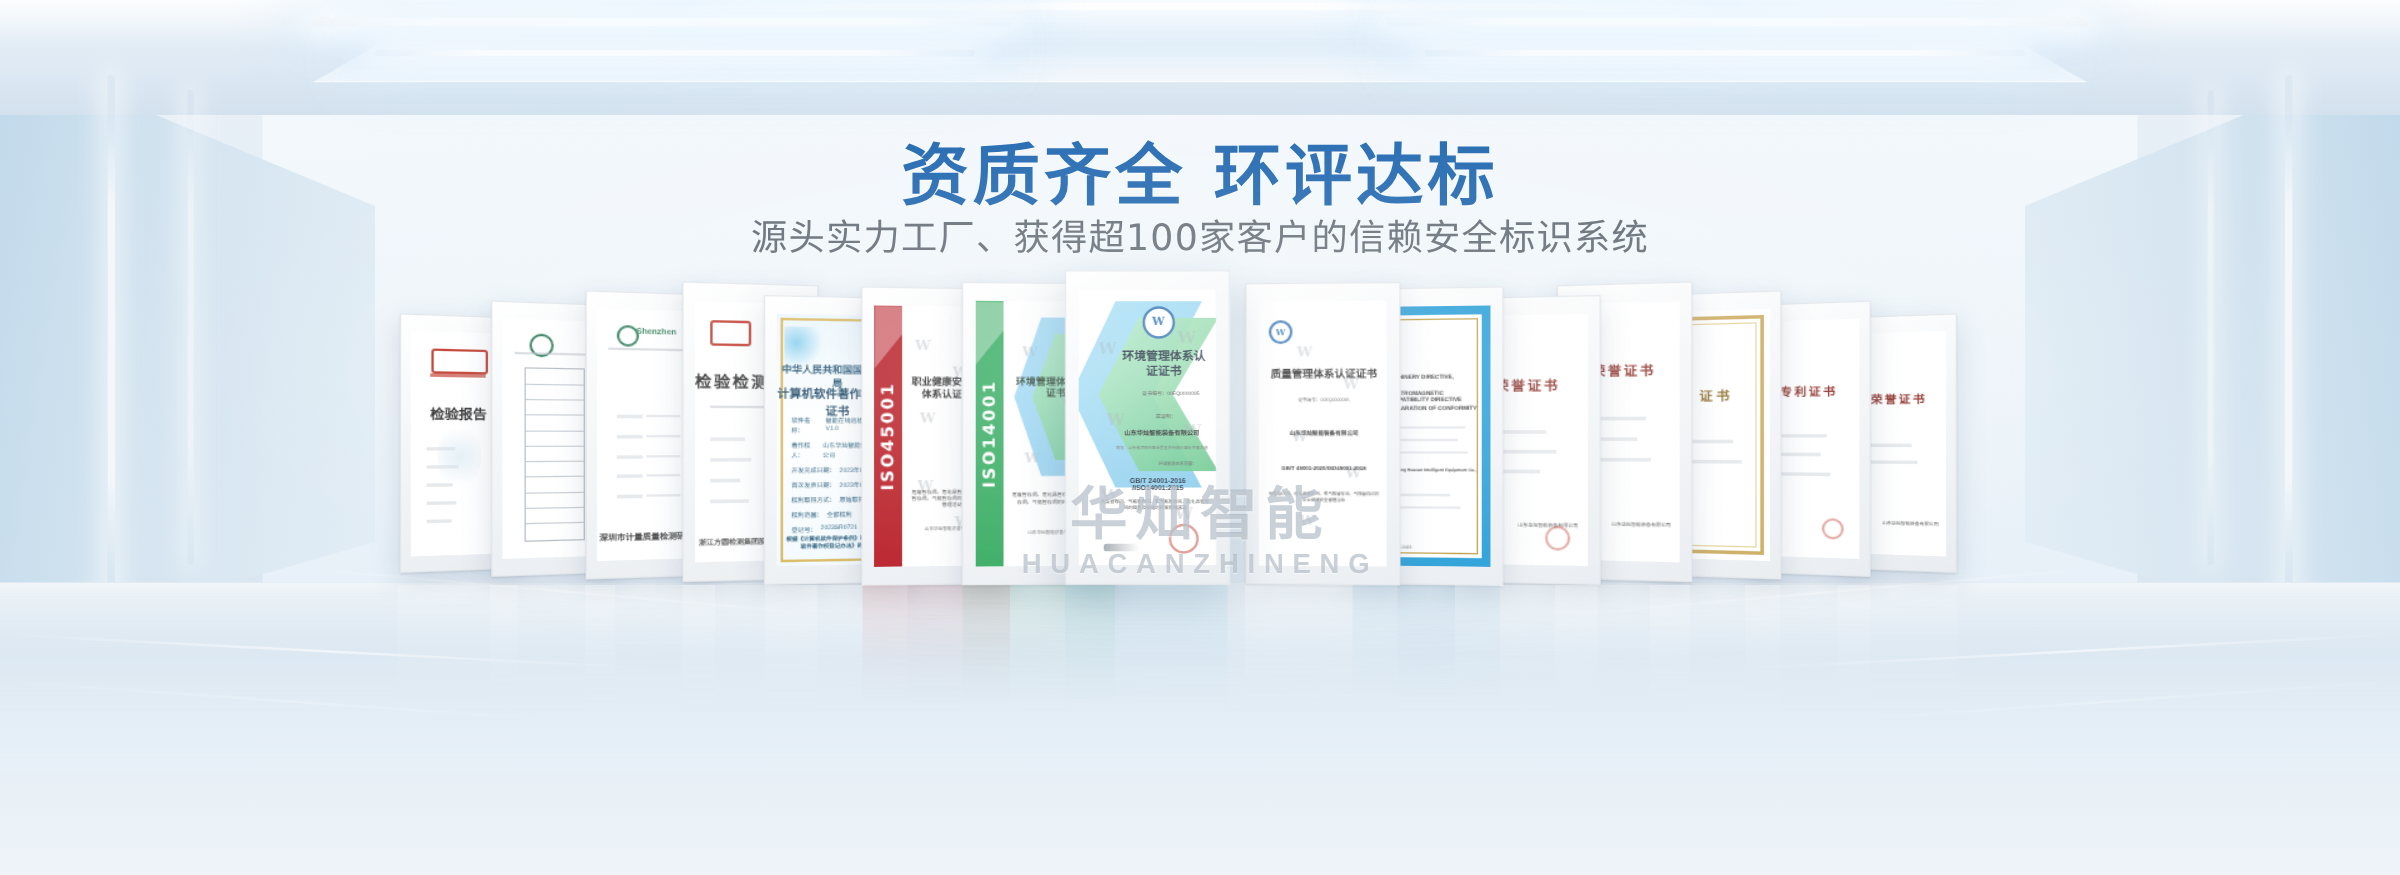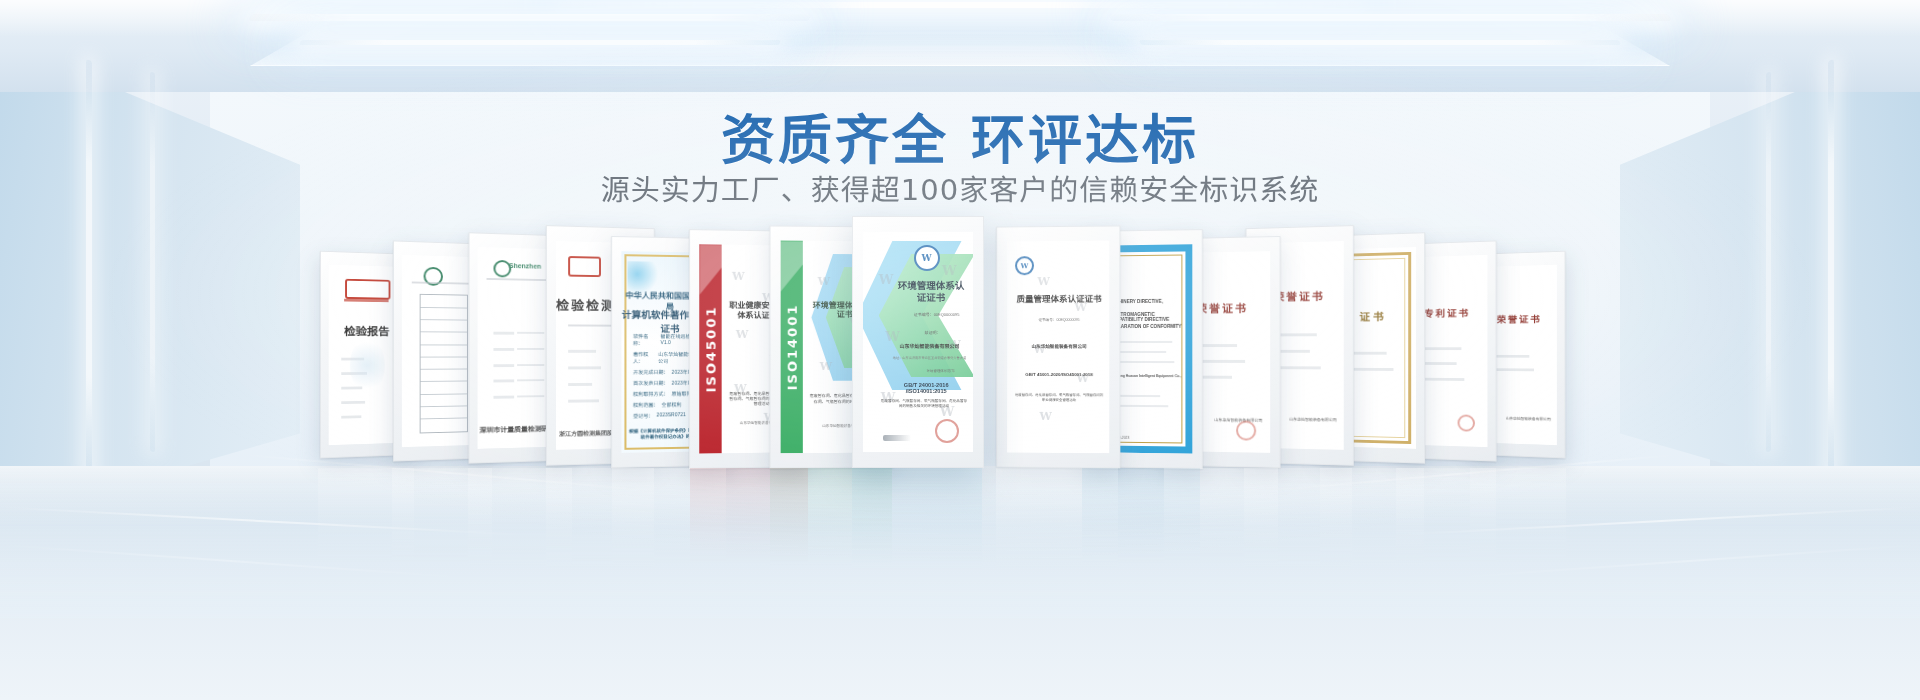--- a/index.html
+++ b/index.html
@@ -557,15 +557,19 @@
     <div class="refl" style="left:996px; width:122px; height:100px;opacity:.40;"></div>
     <div class="refl" style="left:1082px;width:118px; height:98px; opacity:.38;background:linear-gradient(180deg,rgba(60,150,200,.28),rgba(255,255,255,0));"></div>
     <div class="refl" style="left:1164px;width:114px; height:96px; opacity:.36;"></div>
     <div class="refl" style="left:1244px;width:108px; height:100px;opacity:.34;"></div>
     <div class="refl" style="left:1320px;width:104px; height:98px; opacity:.32;"></div>
     <div class="refl" style="left:1396px;width:100px; height:96px; opacity:.30;"></div>
     <div class="refl" style="left:1470px;width:96px;  height:92px; opacity:.28;"></div>
   </div>
   <div class="refl-mask"></div>
 
+  <div class="logo-wm">
+    <div class="cn">华灿智能</div>
+    <div class="en">HUACANZHINENG</div>
+  </div>
 
   <div class="vig"></div>
 </div>
 
 </body></html>

